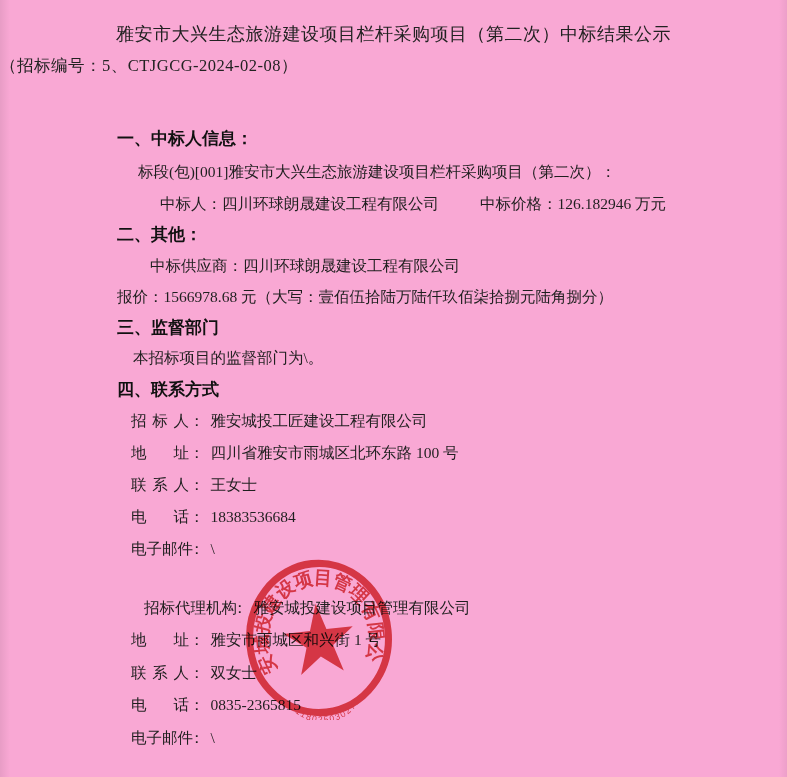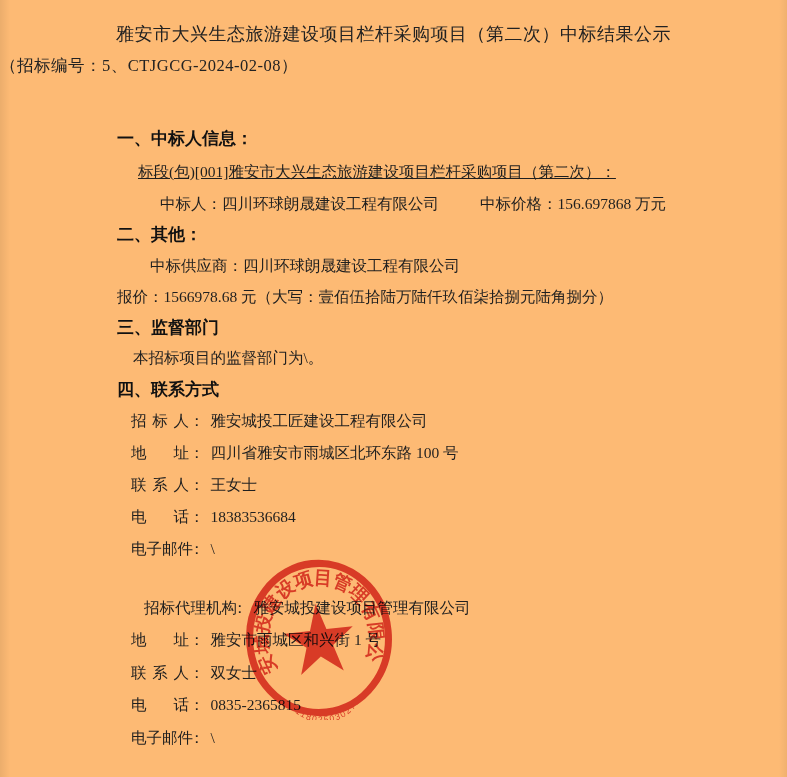--- a/index.html
+++ b/index.html
@@ -6,21 +6,21 @@
   body{
     width:787px;height:777px;
     background:#ffffff;
     font-family:"Liberation Serif","DejaVu Serif",serif;
     color:#1f1f1f;
     overflow:hidden;
   }
   .page{
     position:relative;
     width:787px;height:777px;
-    background:#fdba74;
+    background:#f9a8d4;
   }
   
   .page::before{
     content:"";position:absolute;left:0;top:0;bottom:0;width:10px;
     background:linear-gradient(90deg,rgba(0,0,0,0.07),rgba(0,0,0,0));
     pointer-events:none;
   }
   .page::after{
     content:"";position:absolute;right:0;top:0;bottom:0;width:8px;
     background:linear-gradient(270deg,rgba(0,0,0,0.05),rgba(0,0,0,0));
@@ -33,21 +33,21 @@
   }
   .doc-subtitle{
     top:57px;left:0;width:787px;text-align:left;
     font-size:16.5px;letter-spacing:0.5px;color:#222;
   }
   .heading{
     font-family:"Liberation Sans","DejaVu Sans",sans-serif;
     font-weight:700;font-size:17px;color:#111;left:117px;
   }
   .h1{top:130px}.h2{top:226px}.h3{top:319px}.h4{top:381px}
-  .lot-line{top:163px;left:138px;text-decoration:underline;}
+  .lot-line{top:163px;left:138px;}
   .winner-line{top:195px;left:160px;}
   .price-part{position:absolute;left:320px;top:0;white-space:nowrap;}
   .supplier-line{top:257px;left:150px;}
   .quote-line{top:288px;left:117px;}
   .supervision-line{top:349px;left:133px;}
   .c-row{left:131px;}
   .r1a{top:412px}.r1b{top:444px}.r1c{top:476px}.r1d{top:508px}.r1e{top:540px}
   .r2a{top:599px}.r2b{top:631px}.r2c{top:664px}.r2d{top:696px}.r2e{top:729px}
   .lbl{
     display:inline-block;width:58px;
@@ -72,21 +72,21 @@
 <div class="page">
 
   <div class="line doc-title">雅安市大兴生态旅游建设项目栏杆采购项目（第二次）中标结果公示</div>
   <div class="line doc-subtitle">（招标编号：5、CTJGCG-2024-02-08）</div>
 
   <div class="line heading h1">一、中标人信息：</div>
   <div class="line lot-line">标段(包)[001]雅安市大兴生态旅游建设项目栏杆采购项目（第二次）：</div>
   <div class="line winner-line">
     <span>中标人：</span><span>四川环球朗晟建设工程有限公司</span>
     <span class="price-part">
-      <span>中标价格：</span><span>156.697868 万元</span>
+      <span>中标价格：</span><span>126.182946 万元</span>
     </span>
   </div>
 
   <div class="line heading h2">二、其他：</div>
   <div class="line supplier-line">
     <span>中标供应商：</span><span>四川环球朗晟建设工程有限公司</span>
   </div>
   <div class="line quote-line">报价：1566978.68 元（大写：壹佰伍拾陆万陆仟玖佰柒拾捌元陆角捌分）</div>
 
   <div class="line heading h3">三、监督部门</div>

